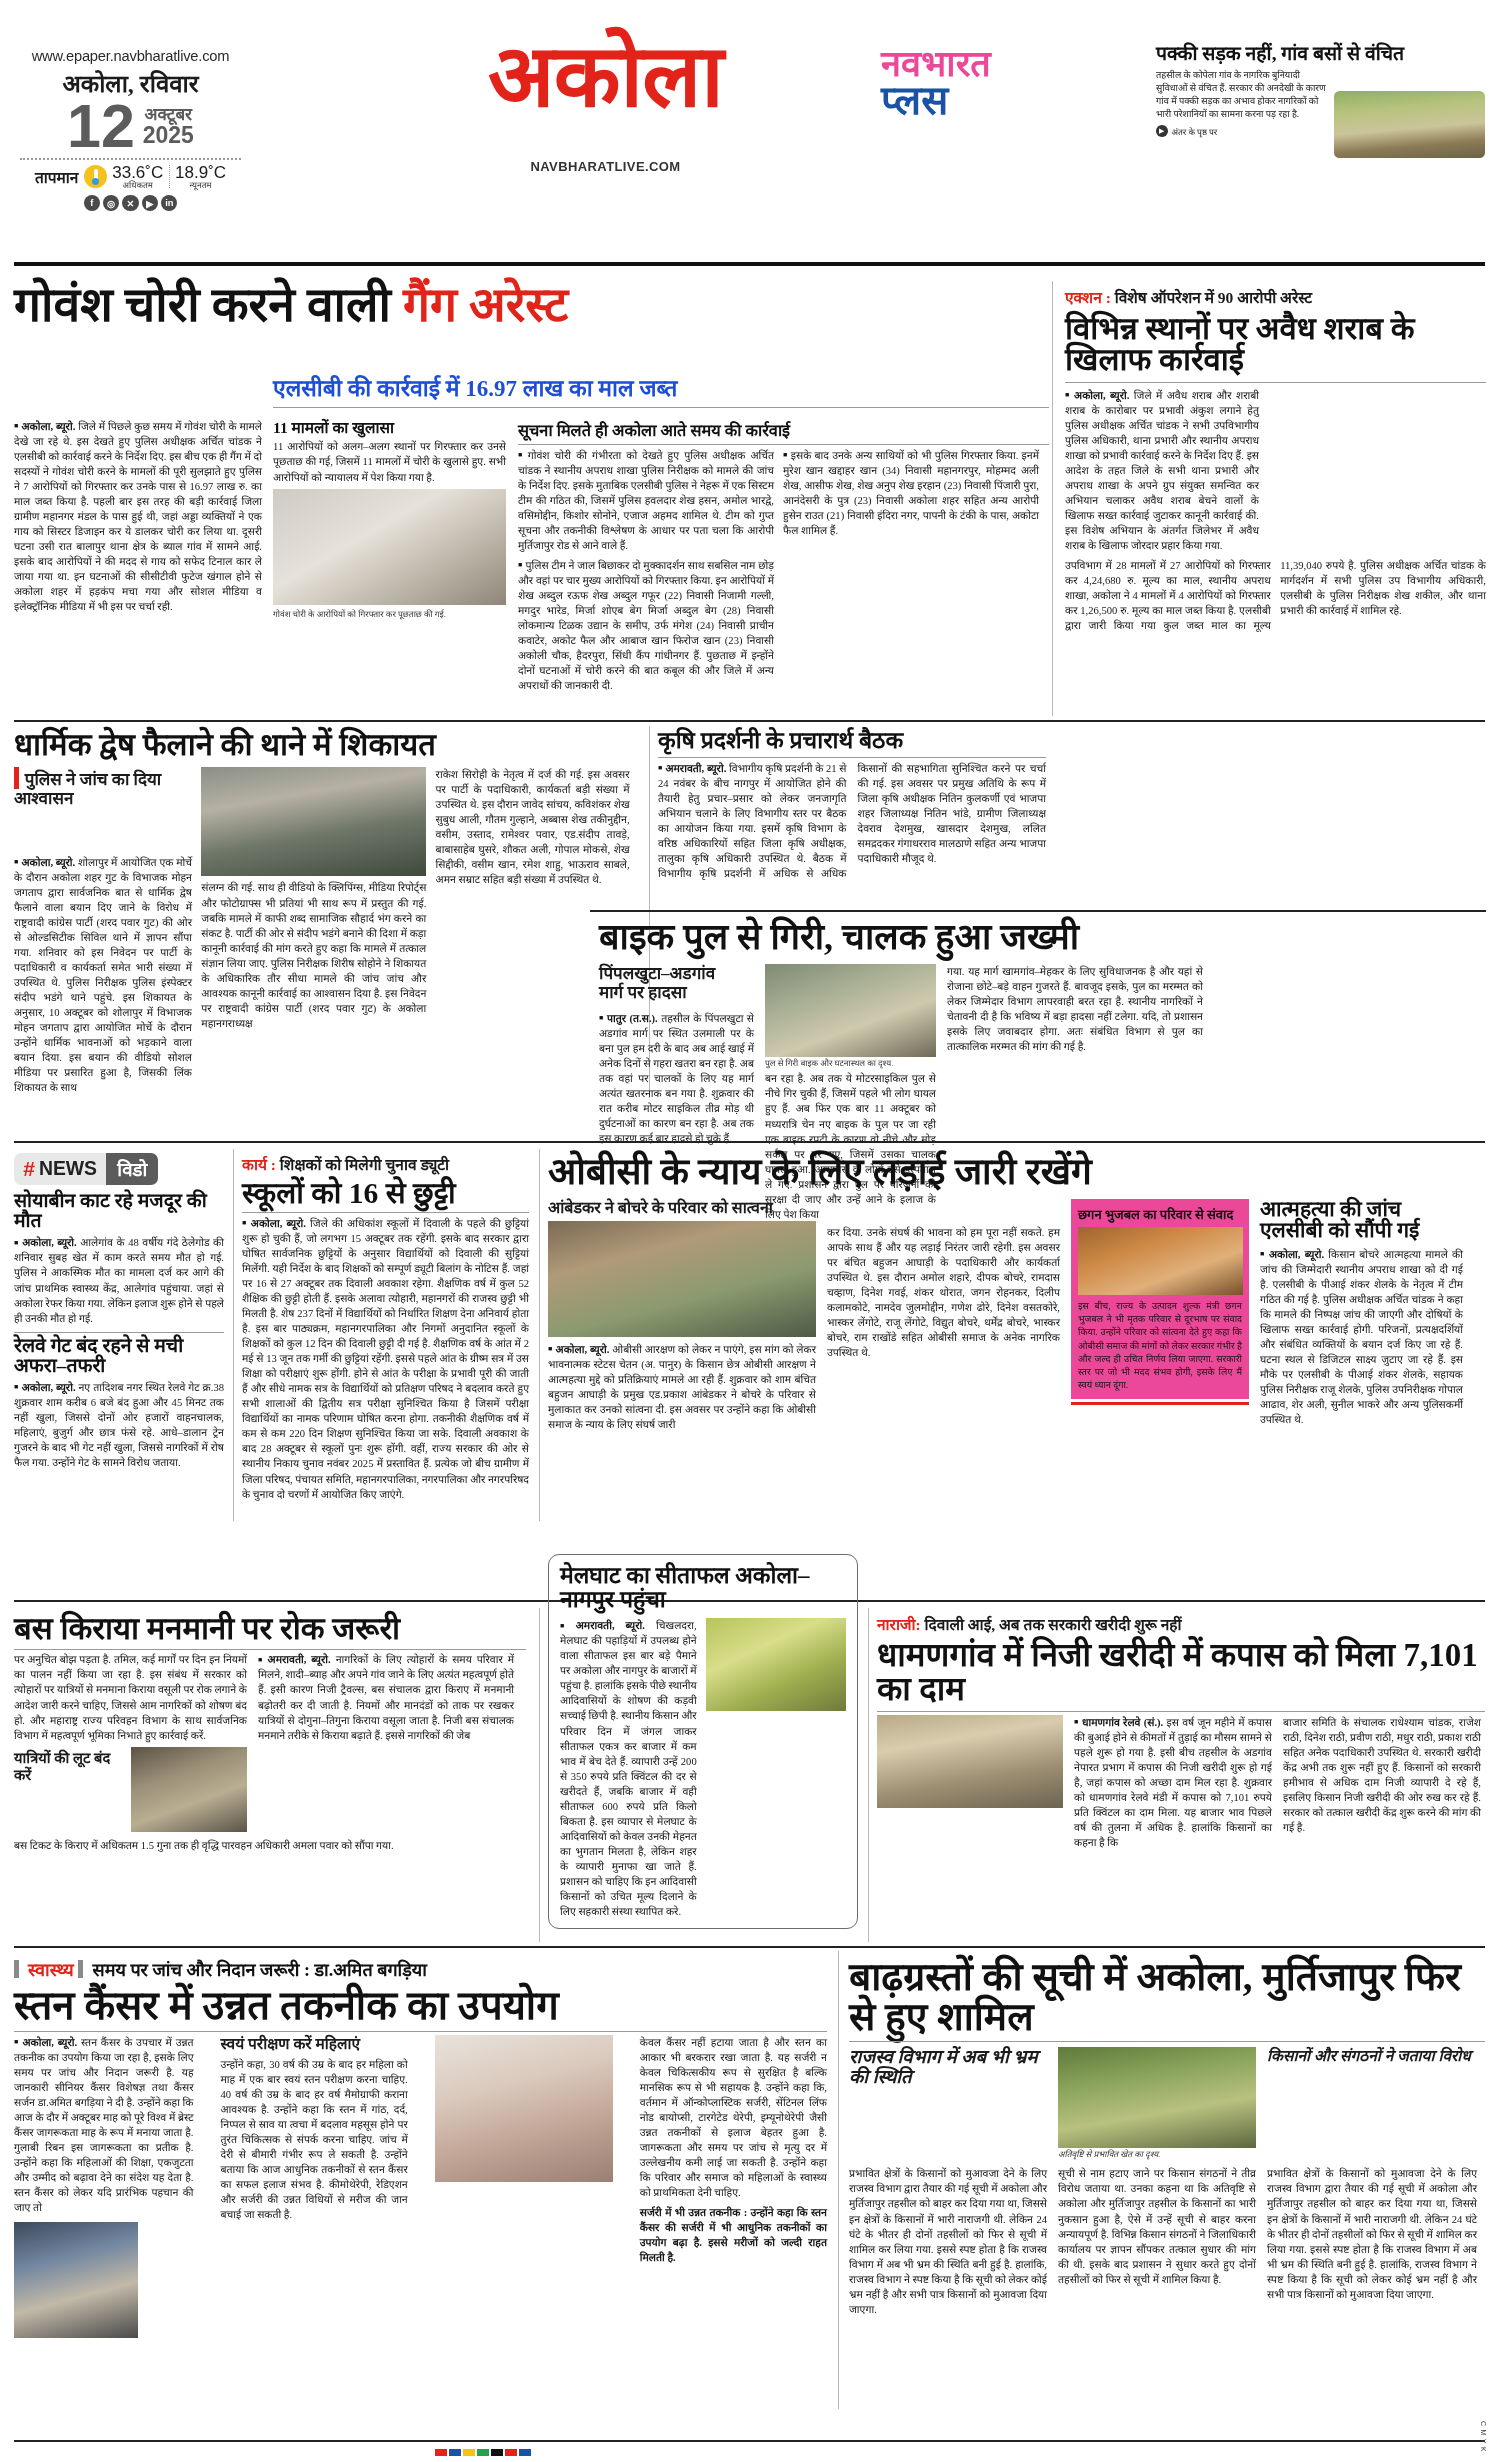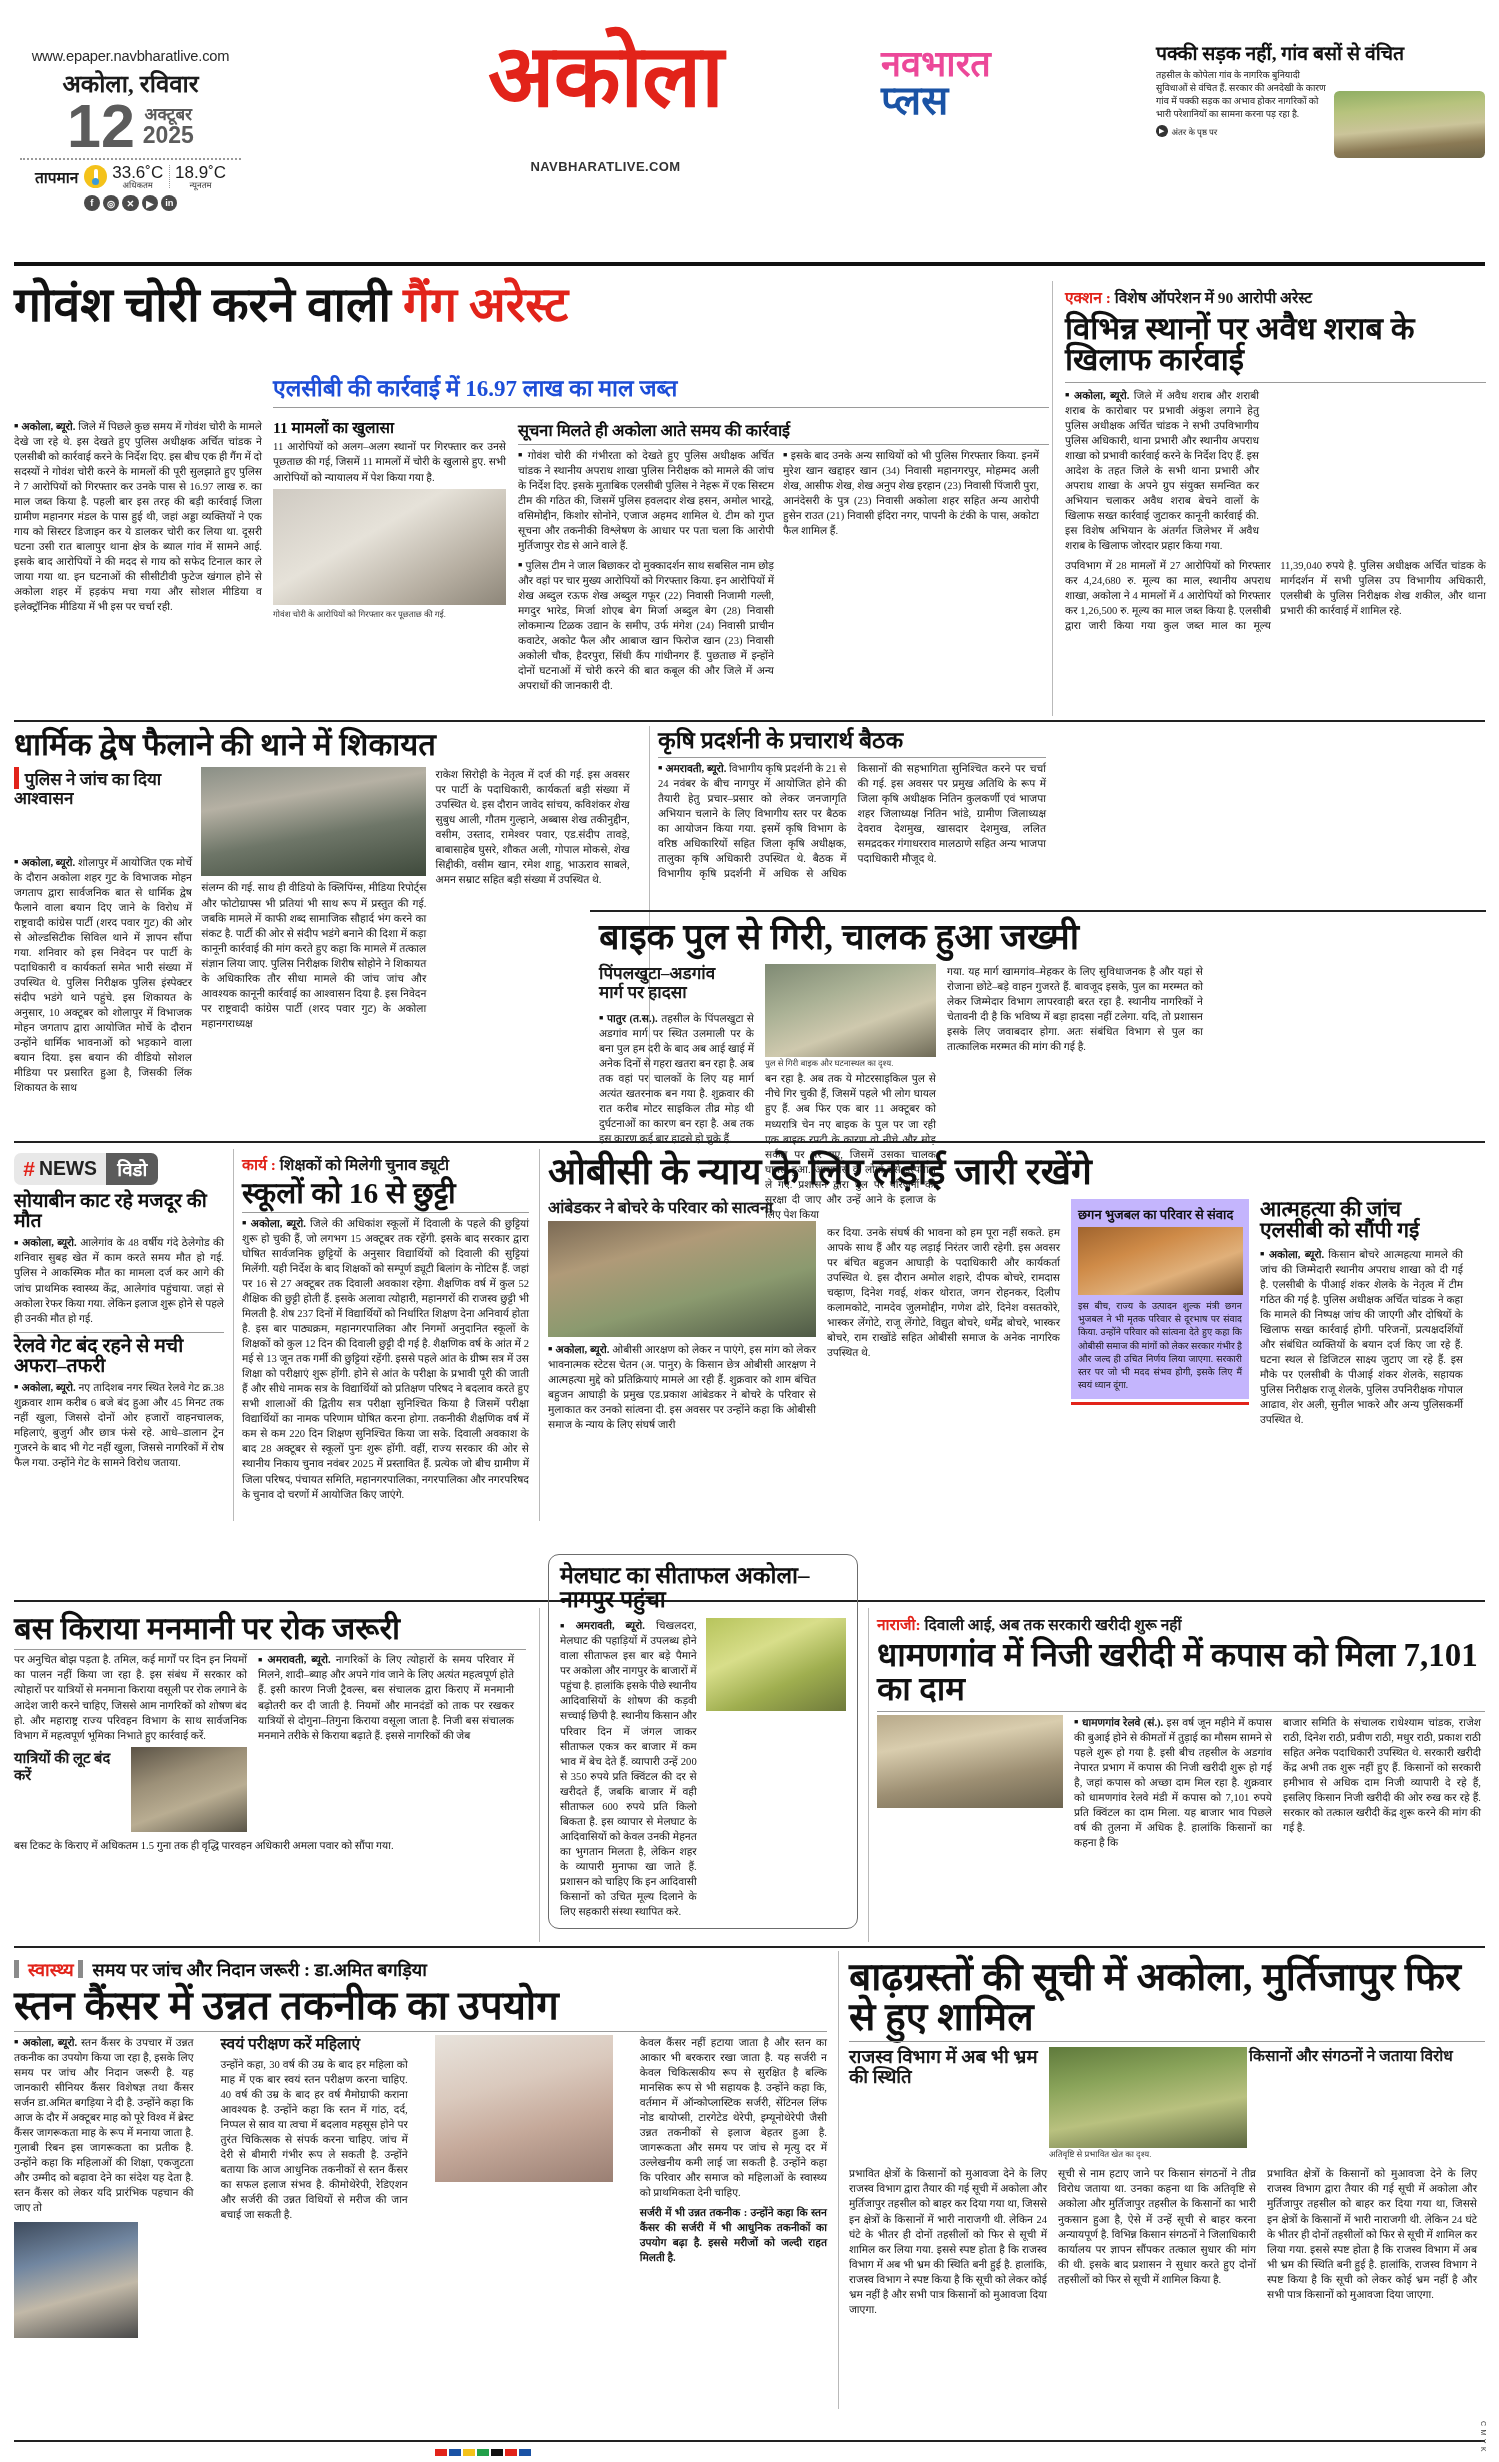--- a/index.html
+++ b/index.html
@@ -113,21 +113,21 @@
 
   .redbar { display: inline-block; width: 5.4px; height: 22px; background: #e2231a; vertical-align: -3.9px; margin-right: 5.4px; }
   .greybar { display: inline-block; width: 4.7px; height: 18.6px; background: #8a8a8a; vertical-align: -3.1px; margin-right: 4.7px; }
 
   .newsvid { display: inline-flex; align-items: stretch; border-radius: 7px; overflow: hidden; }
   .nv-a { background: #e8e8e8; padding: 3.1px 9.3px 3.9px; display: flex; align-items: center; gap: 3.9px; }
   .nv-hash { color: #e2231a; font-size: 21px; font-weight: bold; line-height: 1; font-family: "Liberation Sans", sans-serif; }
   .nv-news { font-size: 19.4px; font-weight: bold; color: #222; font-family: "Liberation Sans", sans-serif; }
   .nv-b { background: #5b5b5b; color: #fff; font-size: 18.6px; font-weight: bold; padding: 3.1px 11px 3.9px; display: flex; align-items: center; }
 
-  .tintbox { background: #c4b5fd; border: 0; }
+  .tintbox { background: #ec4899; border: 0; }
   .roundbox { border: 1.2px solid #6c6c6c; border-radius: 11px; }
 
   .bignum { font-size: 36px; font-weight: bold; color: #e2231a; font-family: "Liberation Sans", sans-serif; line-height: 1; }
 
   .cmyk { position: absolute; right: 12.4px; bottom: 9.3px; font-size: 7px; color: #444; font-family: "Liberation Sans", sans-serif;
           writing-mode: vertical-rl; letter-spacing: 0.8px; }
   .colorbar { position: absolute; display: flex; gap: 1.6px; }
   .colorbar i { display: block; width: 12.4px; height: 7px; }
   .footline { position: absolute; left: 14px; bottom: 20px; width: 1471px; height: 1.6px; background: #222; }
 </style>
@@ -480,21 +480,21 @@
         <div class="body-txt" style="margin-top:4.7px;font-weight:bold;">सर्जरी में भी उन्नत तकनीक : उन्होंने कहा कि स्तन कैंसर की सर्जरी में भी आधुनिक तकनीकों का उपयोग बढ़ा है. इससे मरीजों को जल्दी राहत मिलती है.</div>
       </div>
     </div>
   </div>
 
   <div class="vrule" style="left:838px; top:1951px; height:458px;"></div>
 
   <div class="col" style="left:849px; top:1957px; width:636px;">
     <div class="midhead" style="font-size:39px;">बाढ़ग्रस्तों की सूची में अकोला, मुर्तिजापुर फिर से हुए शामिल</div>
     <div class="hrule" style="position:relative;left:0;top:4.7px;width:636px;margin-bottom:9.3px;"></div>
-    <div style="display:flex;gap:2px;">
+    <div style="display:flex;gap:11px;font-style:italic;">
       <div style="width:198px;">
         <div class="deck" style="font-size:18.6px;">राजस्व विभाग में अब भी भ्रम की स्थिति</div>
       </div>
       <div style="width:198px;">
         <div class="photo img-crop" style="width:198px;height:101px;"></div>
         <div class="cap">अतिवृष्टि से प्रभावित खेत का दृश्य.</div>
       </div>
       <div style="width:210px;">
         <div class="deck" style="font-size:15.5px;">किसानों और संगठनों ने जताया विरोध</div>
       </div>

